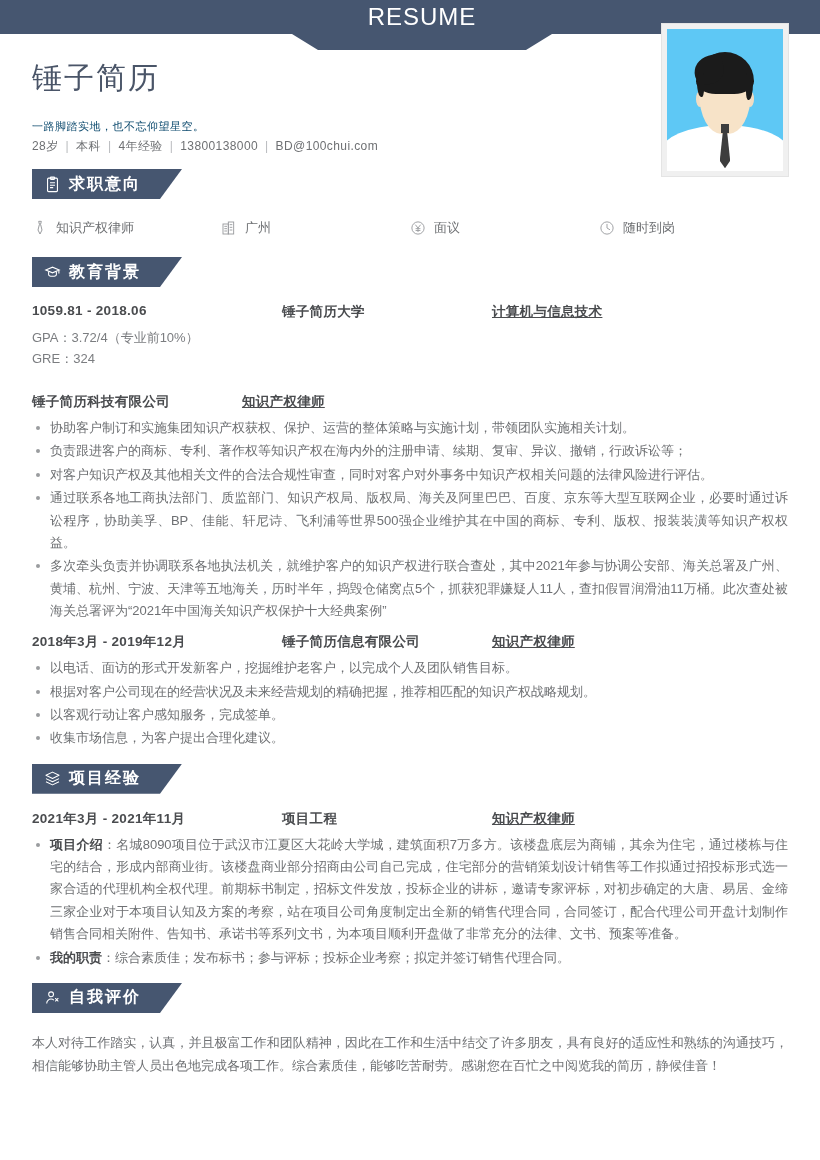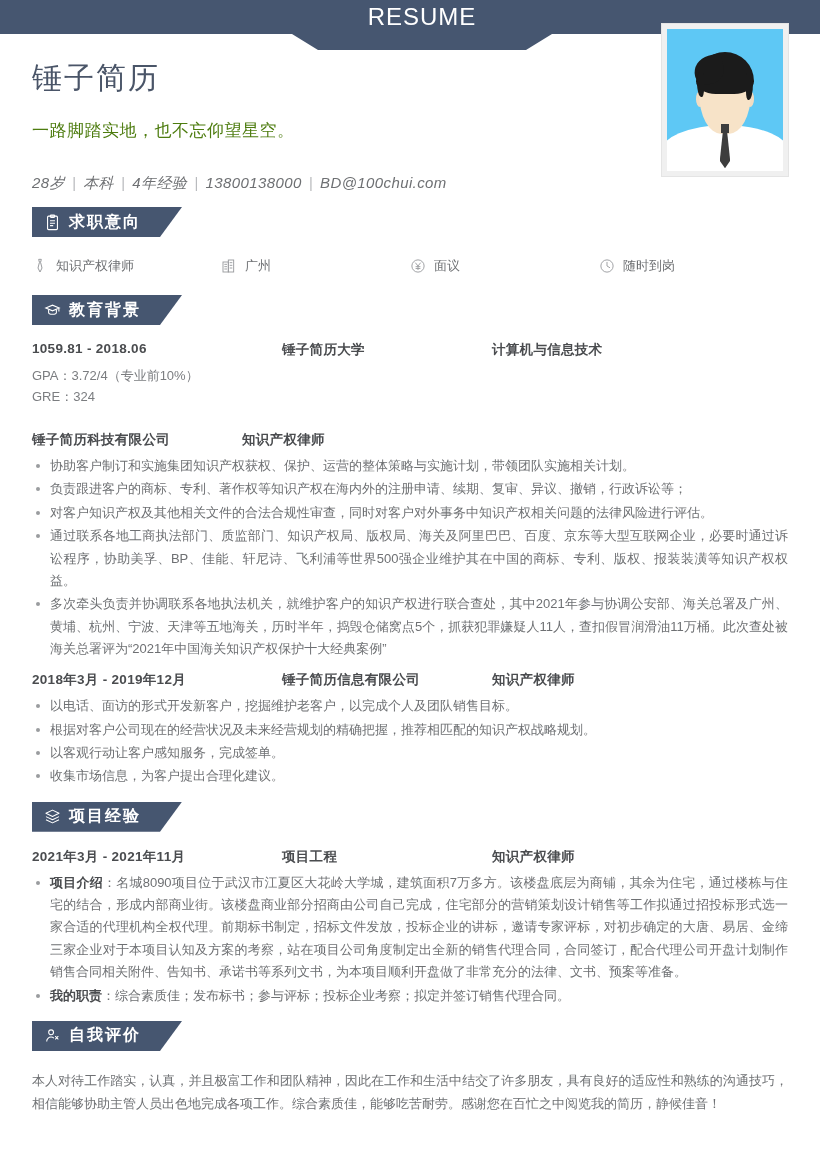--- a/index.html
+++ b/index.html
@@ -54,30 +54,29 @@
     padding: 24px 32px 0 32px;
   }
   .name {
     font-size: 30px;
     color: #4a5568;
     letter-spacing: 2px;
     margin: 0 0 20px 0;
     font-weight: normal;
   }
   .tagline {
-    font-size: 17px;
-    color: #4d7c0f;
-    margin: 0 0 32px 0;
+    font-size: 11px;
+    color: #0c4a6e;
+    margin: 0 0 4px 0;
     letter-spacing: .5px;
   }
   .meta {
-    font-size: 15px;
+    font-size: 12px;
     color: #6e7073;
     letter-spacing: .4px;
-    font-style: italic;
   }
   .meta .sep {
     color: #b9bbbe;
     margin: 0 7px;
   }
 
   .photo-frame {
     position: absolute;
     right: 32px;
     top: -10px;
@@ -280,21 +279,21 @@
   .entry-head {
     display: flex;
     font-weight: bold;
     color: #4a4c4f;
     font-size: 13.5px;
     margin-bottom: 6px;
     letter-spacing: .3px;
   }
   .eh-date  { width: 250px; flex: 0 0 250px; }
   .eh-org   { width: 210px; flex: 0 0 210px; }
-  .eh-role  { flex: 1 1 auto; }
+  .eh-role  { flex: 1 1 auto; text-decoration: underline; }
 
   .sub-lines {
     font-size: 13px;
     color: #7b7d80;
     line-height: 1.62;
   }
 
   ul.bullets {
     list-style: none;
     margin: 0;

